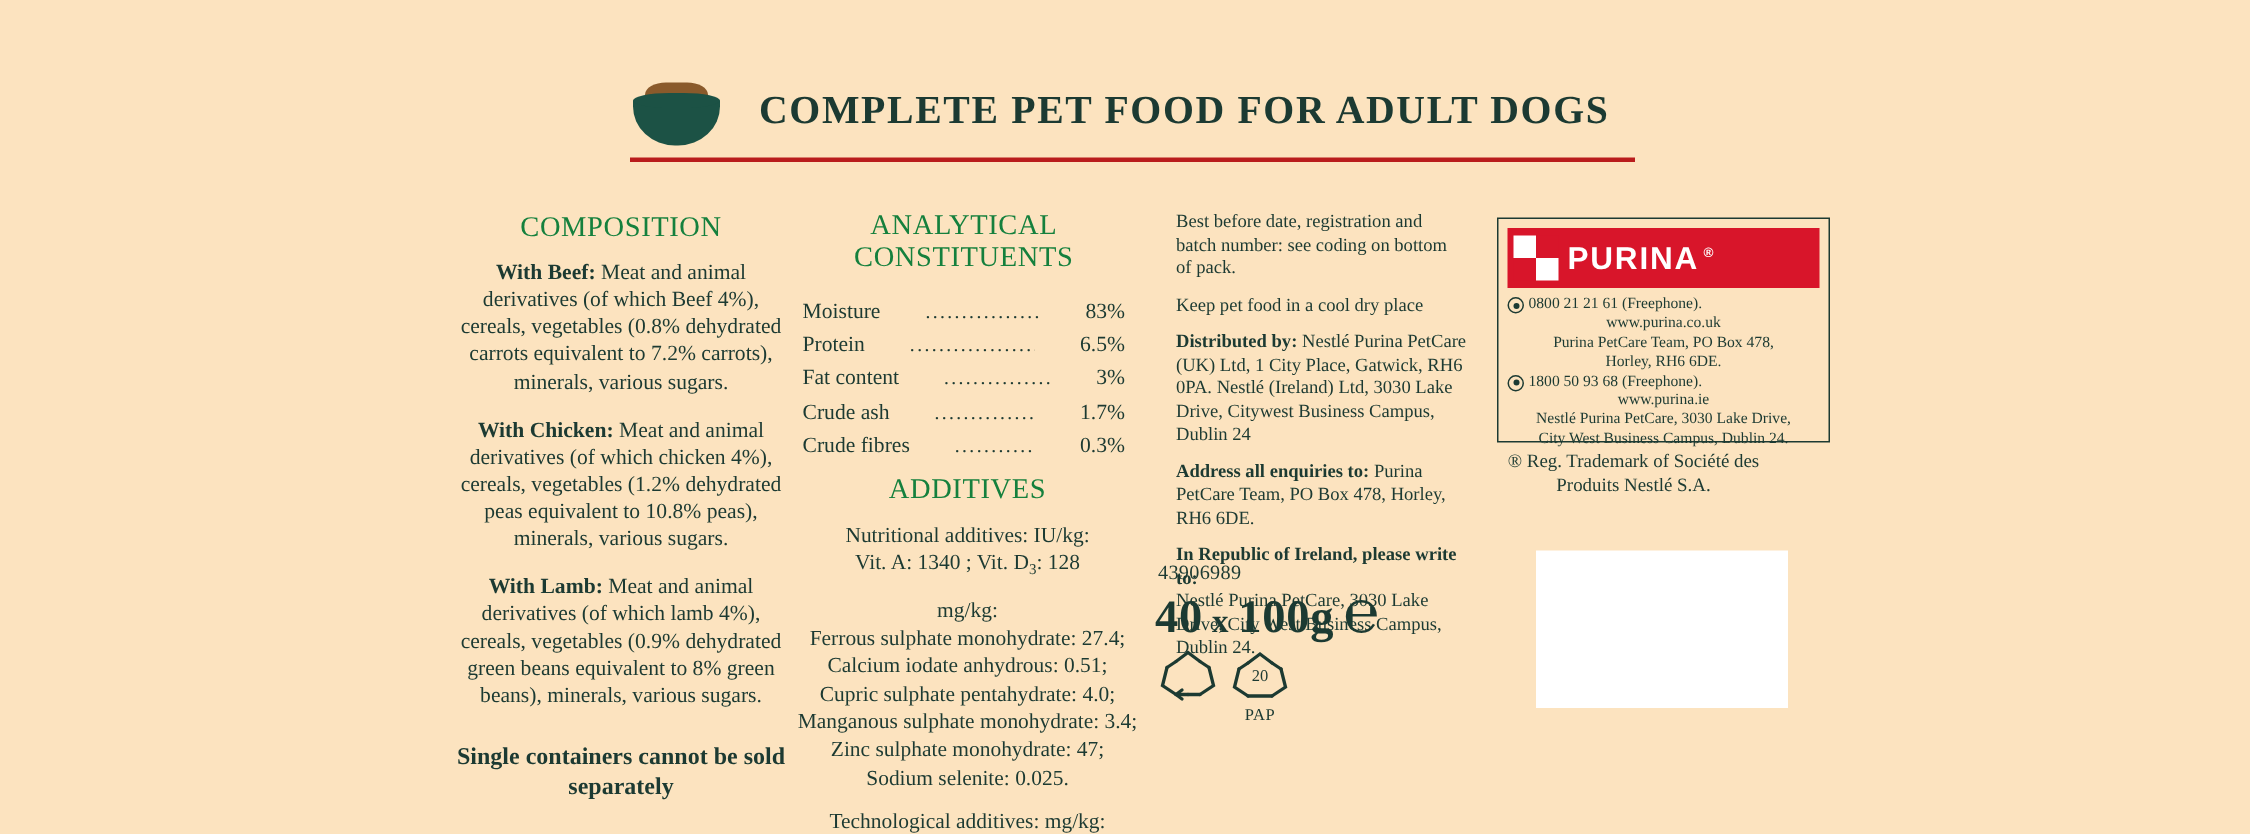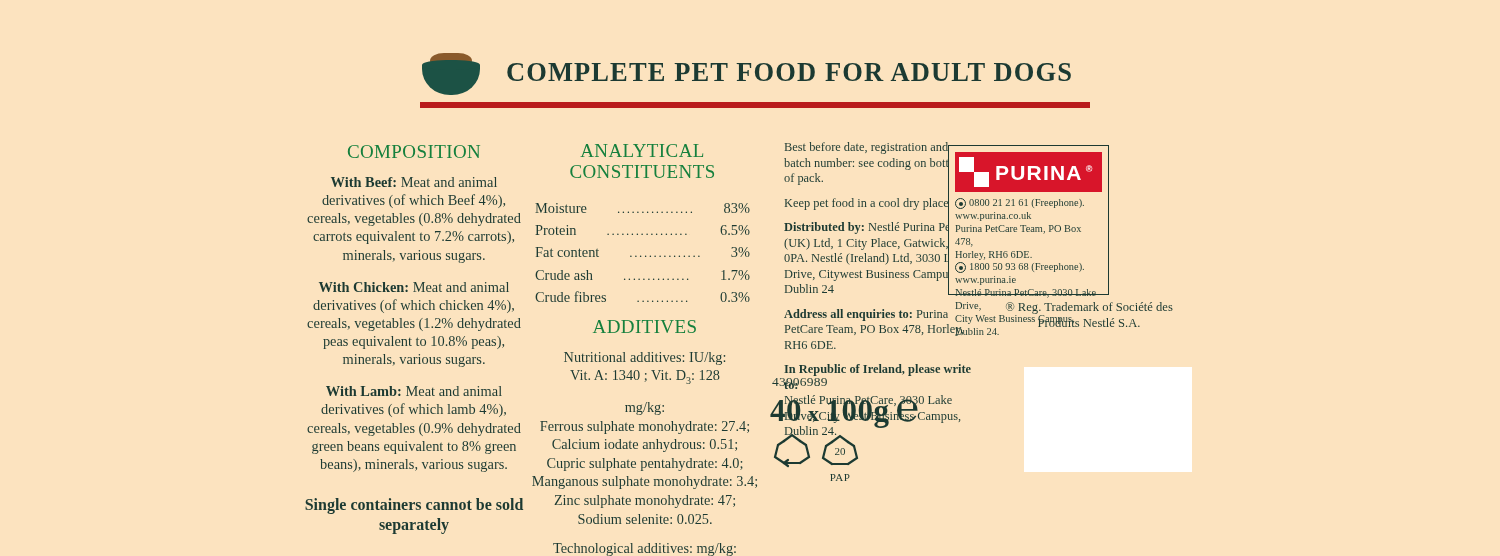--- a/index.html
+++ b/index.html
@@ -19,21 +19,21 @@
     background: #fce3bf;
   }
 
   
   #header {
     position: absolute;
     left: 420px;
     top: 42px;
     width: 670px;
     height: 66px;
-    border-bottom: 6px solid #b91c1c;
+    border-bottom: 3px solid #b91c1c;
     display: flex;
     align-items: center;
   }
   #bowl-icon {
     width: 62px;
     height: 46px;
     position: relative;
     flex: 0 0 auto;
     margin-right: 24px;
   }
@@ -146,23 +146,23 @@
     width: 210px;
     font-size: 12.4px;
     line-height: 1.25;
   }
   #col-info p { margin: 0 0 9px 16px; }
   #col-info b { font-weight: bold; }
 
   
   #purina-block {
     position: absolute;
-    left: 948px;
+    left: 998px;
     top: 145px;
-    width: 161px;
+    width: 222px;
     height: 150px;
     border: 1.5px solid #1c3a32;
     background: #fce3bf;
     padding: 6px 6px 4px 6px;
   }
   #purina-bar {
     width: 100%;
     height: 40px;
     background: #d8152a;
     display: flex;
@@ -195,20 +195,21 @@
     font-size: 9px;
     vertical-align: super;
     margin-left: 3px;
     font-family: "Liberation Sans", sans-serif;
   }
   #purina-contact {
     margin-top: 5px;
     font-size: 10.4px;
     line-height: 1.24;
     color: #1c3a32;
+    text-align: center;
   }
   .phone-row { display: flex; align-items: flex-start; }
   .phone-icon {
     flex: 0 0 auto;
     width: 11px; height: 11px;
     border: 1.2px solid #1c3a32;
     border-radius: 50%;
     margin-right: 3px;
     margin-top: 1px;
     position: relative;

